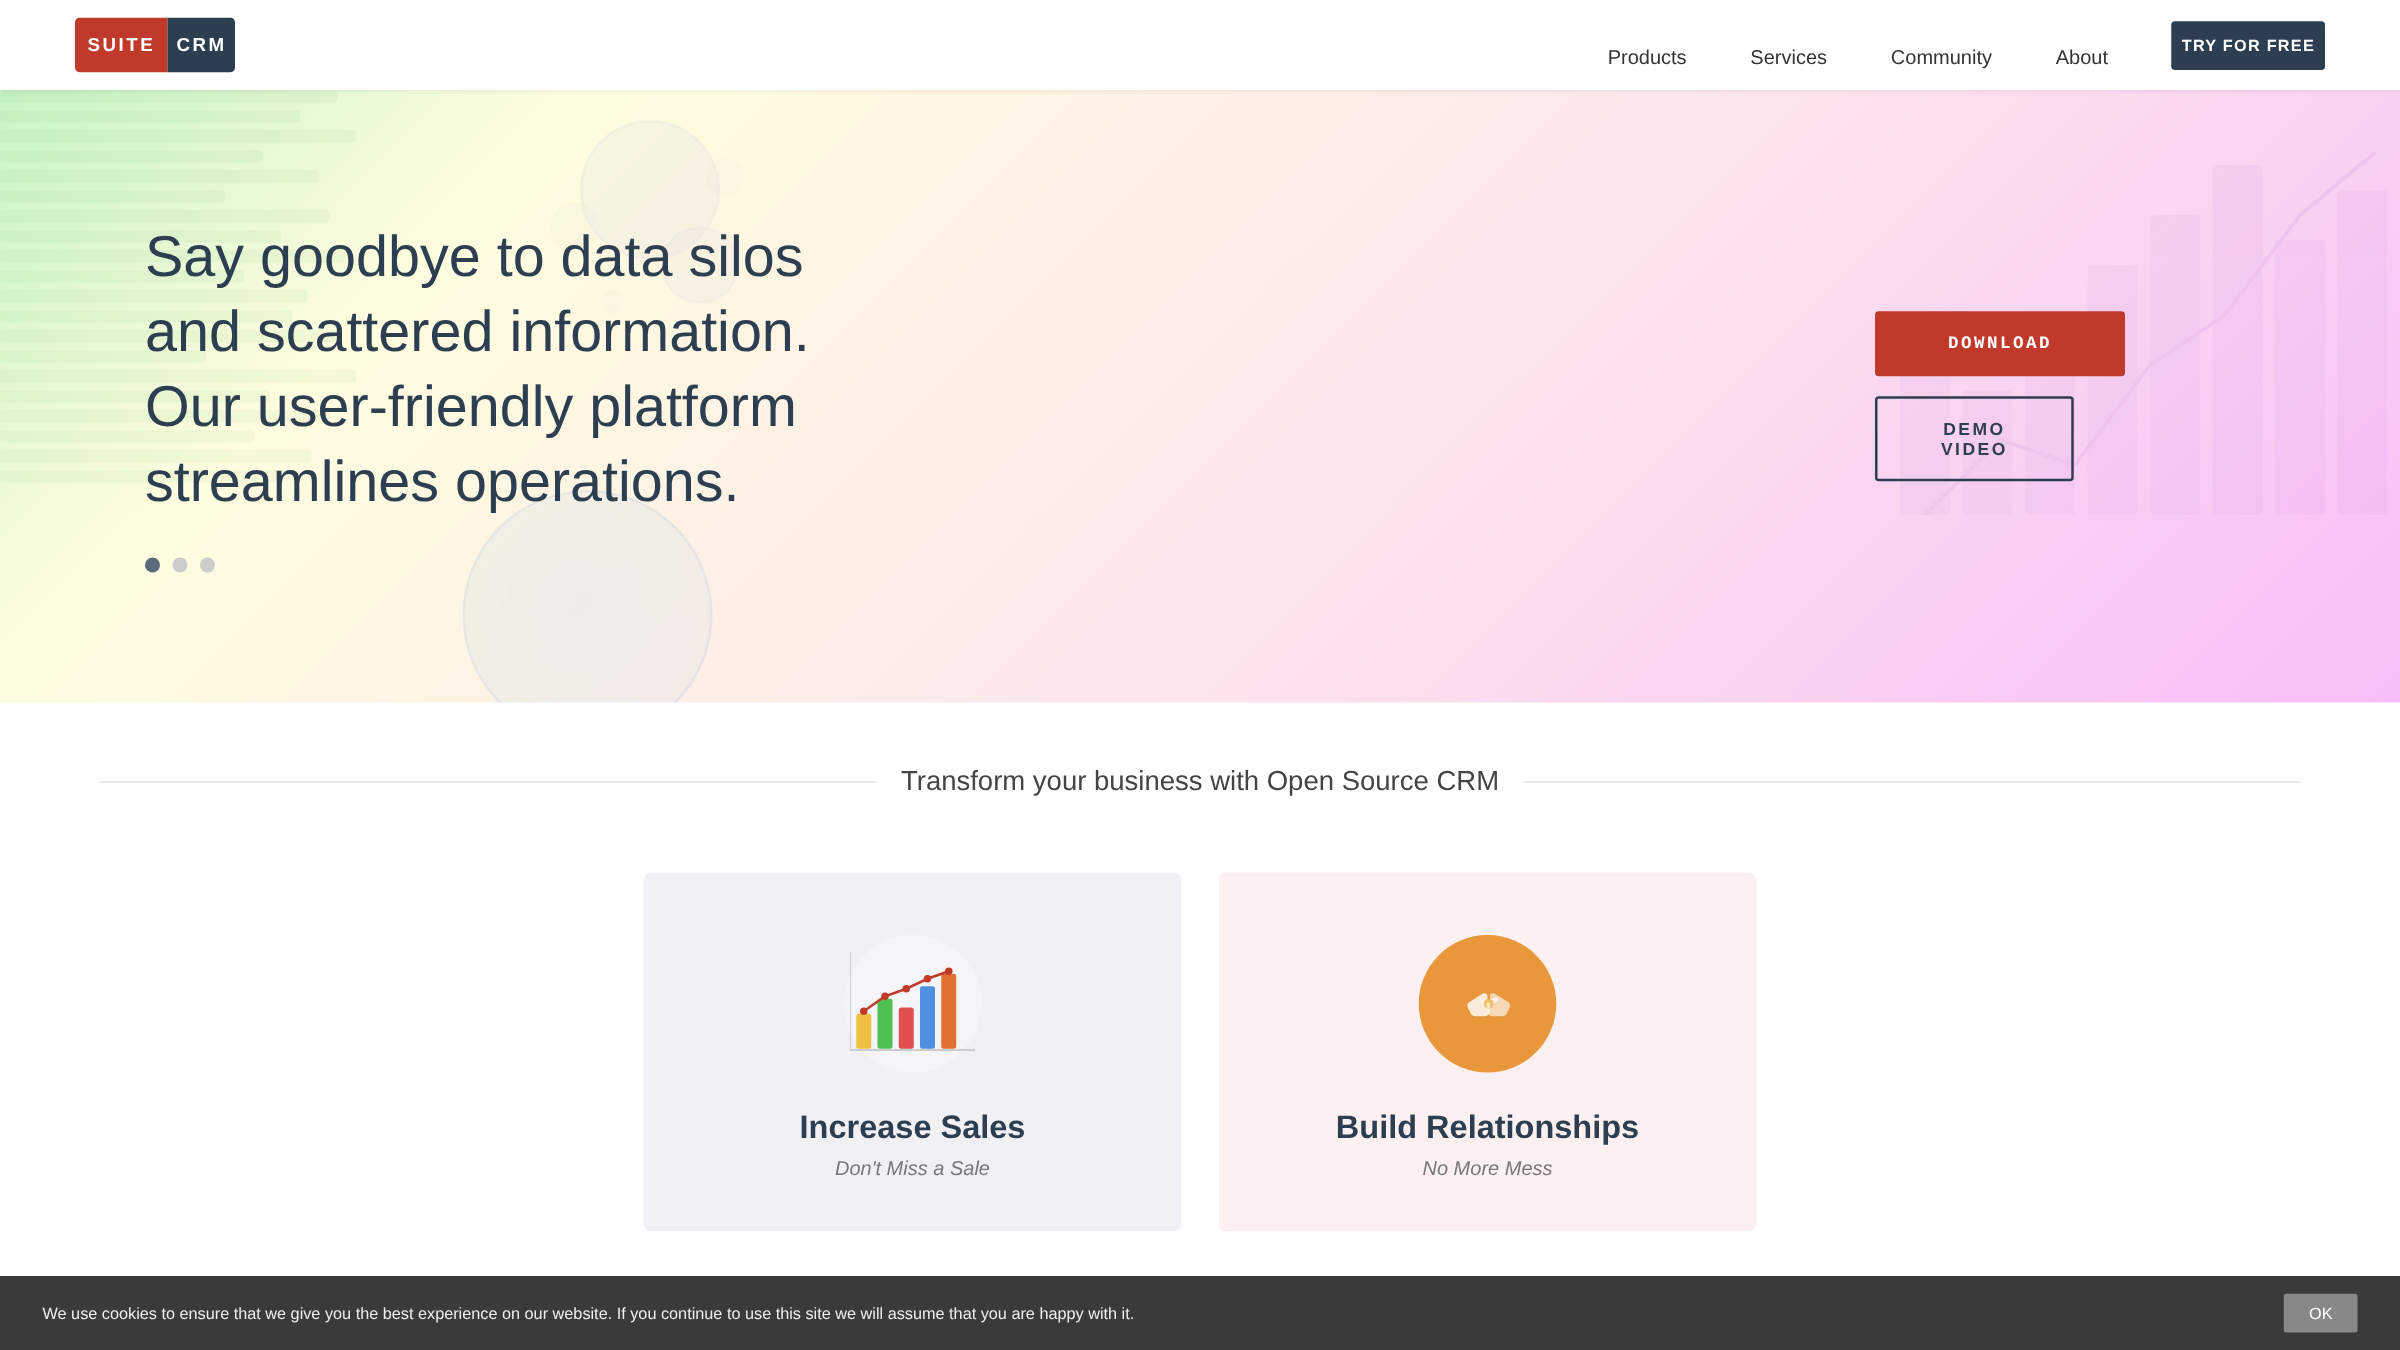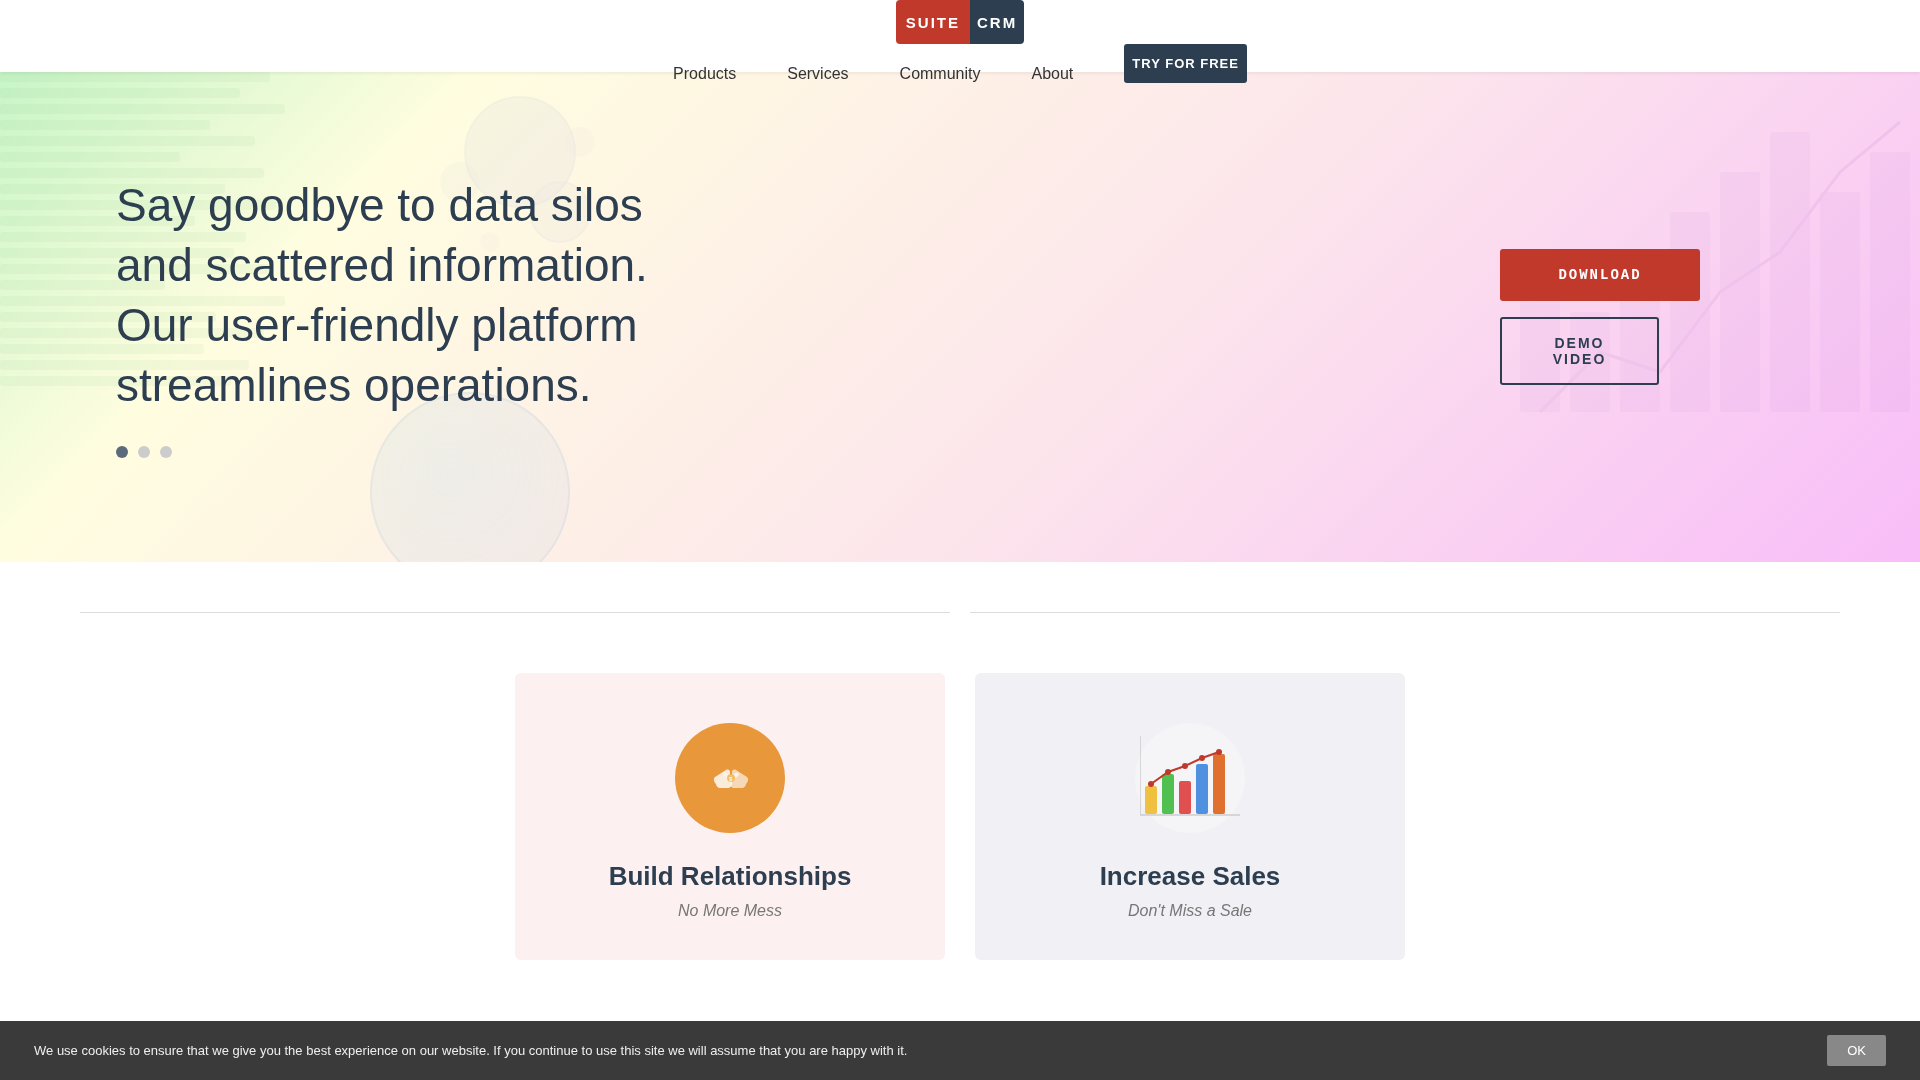--- a/index.html
+++ b/index.html
@@ -9,21 +9,20 @@
     .navbar {
       display: flex;
       align-items: center;
       justify-content: space-between;
       padding: 0 60px;
       height: 72px;
       background: #fff;
       box-shadow: 0 1px 4px rgba(0,0,0,0.08);
       position: relative;
       z-index: 10;
-      flex-direction: column;
     }
     .logo-wrap {
       display: flex;
       align-items: center;
     }
     .logo {
       display: flex;
       align-items: center;
       height: 44px;
       border-radius: 4px;
@@ -370,25 +369,52 @@
 
   <div class="hero-cta">
     <button class="btn-download">DOWNLOAD</button>
     <button class="btn-demo">DEMO VIDEO</button>
   </div>
 </section>
 
 <section class="section-transform">
   <div class="section-divider">
     <div class="divider-line"></div>
+    <span class="section-title">Transform your business with Open Source CRM</span>
     <div class="divider-line"></div>
   </div>
 </section>
 
 <div class="cards-row">
+
+  <div class="card card-right">
+    <div class="card-icon card-icon-chart">
+
+      <svg width="100" height="85" viewBox="0 0 100 85" fill="none">
+
+        <rect x="5" y="50" width="12" height="28" rx="2" fill="#f0c040"></rect>
+        <rect x="22" y="38" width="12" height="40" rx="2" fill="#50c050"></rect>
+        <rect x="39" y="45" width="12" height="33" rx="2" fill="#e05050"></rect>
+        <rect x="56" y="28" width="12" height="50" rx="2" fill="#5090e0"></rect>
+        <rect x="73" y="18" width="12" height="60" rx="2" fill="#e07030"></rect>
+
+        <polyline points="11,48 28,36 45,30 62,22 79,16" fill="none" stroke="#c0392b" stroke-width="2" stroke-dasharray="none"></polyline>
+        <circle cx="11" cy="48" r="3" fill="#c0392b"></circle>
+        <circle cx="28" cy="36" r="3" fill="#c0392b"></circle>
+        <circle cx="45" cy="30" r="3" fill="#c0392b"></circle>
+        <circle cx="62" cy="22" r="3" fill="#c0392b"></circle>
+        <circle cx="79" cy="16" r="3" fill="#c0392b"></circle>
+
+        <line x1="0" y1="79" x2="100" y2="79" stroke="#ccc" stroke-width="1.5"></line>
+        <line x1="0" y1="0" x2="0" y2="79" stroke="#ccc" stroke-width="1.5"></line>
+      </svg>
+    </div>
+    <div class="card-title">Increase Sales</div>
+    <div class="card-subtitle">Don't Miss a Sale</div>
+  </div>
 
   <div class="card card-left">
     <div class="card-icon card-icon-handshake">
 
       <svg width="65" height="65" viewBox="0 0 65 65" fill="none">
 
         <circle cx="32" cy="32" r="30" fill="#e8973a"></circle>
 
         <g transform="translate(10,18)" fill="white" opacity="0.9">
 
@@ -396,44 +422,18 @@
           <path d="M38,20 C40,18 41,15 39,13 L28,6 C26,5 24,6 24,8 L24,12 L18,9 C16,8 14,10 16,12 L22,16 L22,20 C22,22 24,24 26,24 L34,24 C36,24 38,22 38,20Z" fill="white" opacity="0.7"></path>
 
           <circle cx="23" cy="14" r="4" fill="#f0c060" opacity="0.9"></circle>
           <text x="21" y="17" font-size="6" fill="#fff" font-weight="bold">$</text>
         </g>
       </svg>
     </div>
     <div class="card-title">Build Relationships</div>
     <div class="card-subtitle">No More Mess</div>
   </div>
-
-  <div class="card card-right">
-    <div class="card-icon card-icon-chart">
-
-      <svg width="100" height="85" viewBox="0 0 100 85" fill="none">
-
-        <rect x="5" y="50" width="12" height="28" rx="2" fill="#f0c040"></rect>
-        <rect x="22" y="38" width="12" height="40" rx="2" fill="#50c050"></rect>
-        <rect x="39" y="45" width="12" height="33" rx="2" fill="#e05050"></rect>
-        <rect x="56" y="28" width="12" height="50" rx="2" fill="#5090e0"></rect>
-        <rect x="73" y="18" width="12" height="60" rx="2" fill="#e07030"></rect>
-
-        <polyline points="11,48 28,36 45,30 62,22 79,16" fill="none" stroke="#c0392b" stroke-width="2" stroke-dasharray="none"></polyline>
-        <circle cx="11" cy="48" r="3" fill="#c0392b"></circle>
-        <circle cx="28" cy="36" r="3" fill="#c0392b"></circle>
-        <circle cx="45" cy="30" r="3" fill="#c0392b"></circle>
-        <circle cx="62" cy="22" r="3" fill="#c0392b"></circle>
-        <circle cx="79" cy="16" r="3" fill="#c0392b"></circle>
-
-        <line x1="0" y1="79" x2="100" y2="79" stroke="#ccc" stroke-width="1.5"></line>
-        <line x1="0" y1="0" x2="0" y2="79" stroke="#ccc" stroke-width="1.5"></line>
-      </svg>
-    </div>
-    <div class="card-title">Increase Sales</div>
-    <div class="card-subtitle">Don't Miss a Sale</div>
-  </div>
 </div>
 
 <div class="cookie-banner">
   <span class="cookie-text">We use cookies to ensure that we give you the best experience on our website. If you continue to use this site we will assume that you are happy with it.</span>
   <button class="cookie-ok">OK</button>
 </div>
 
 </body></html>

